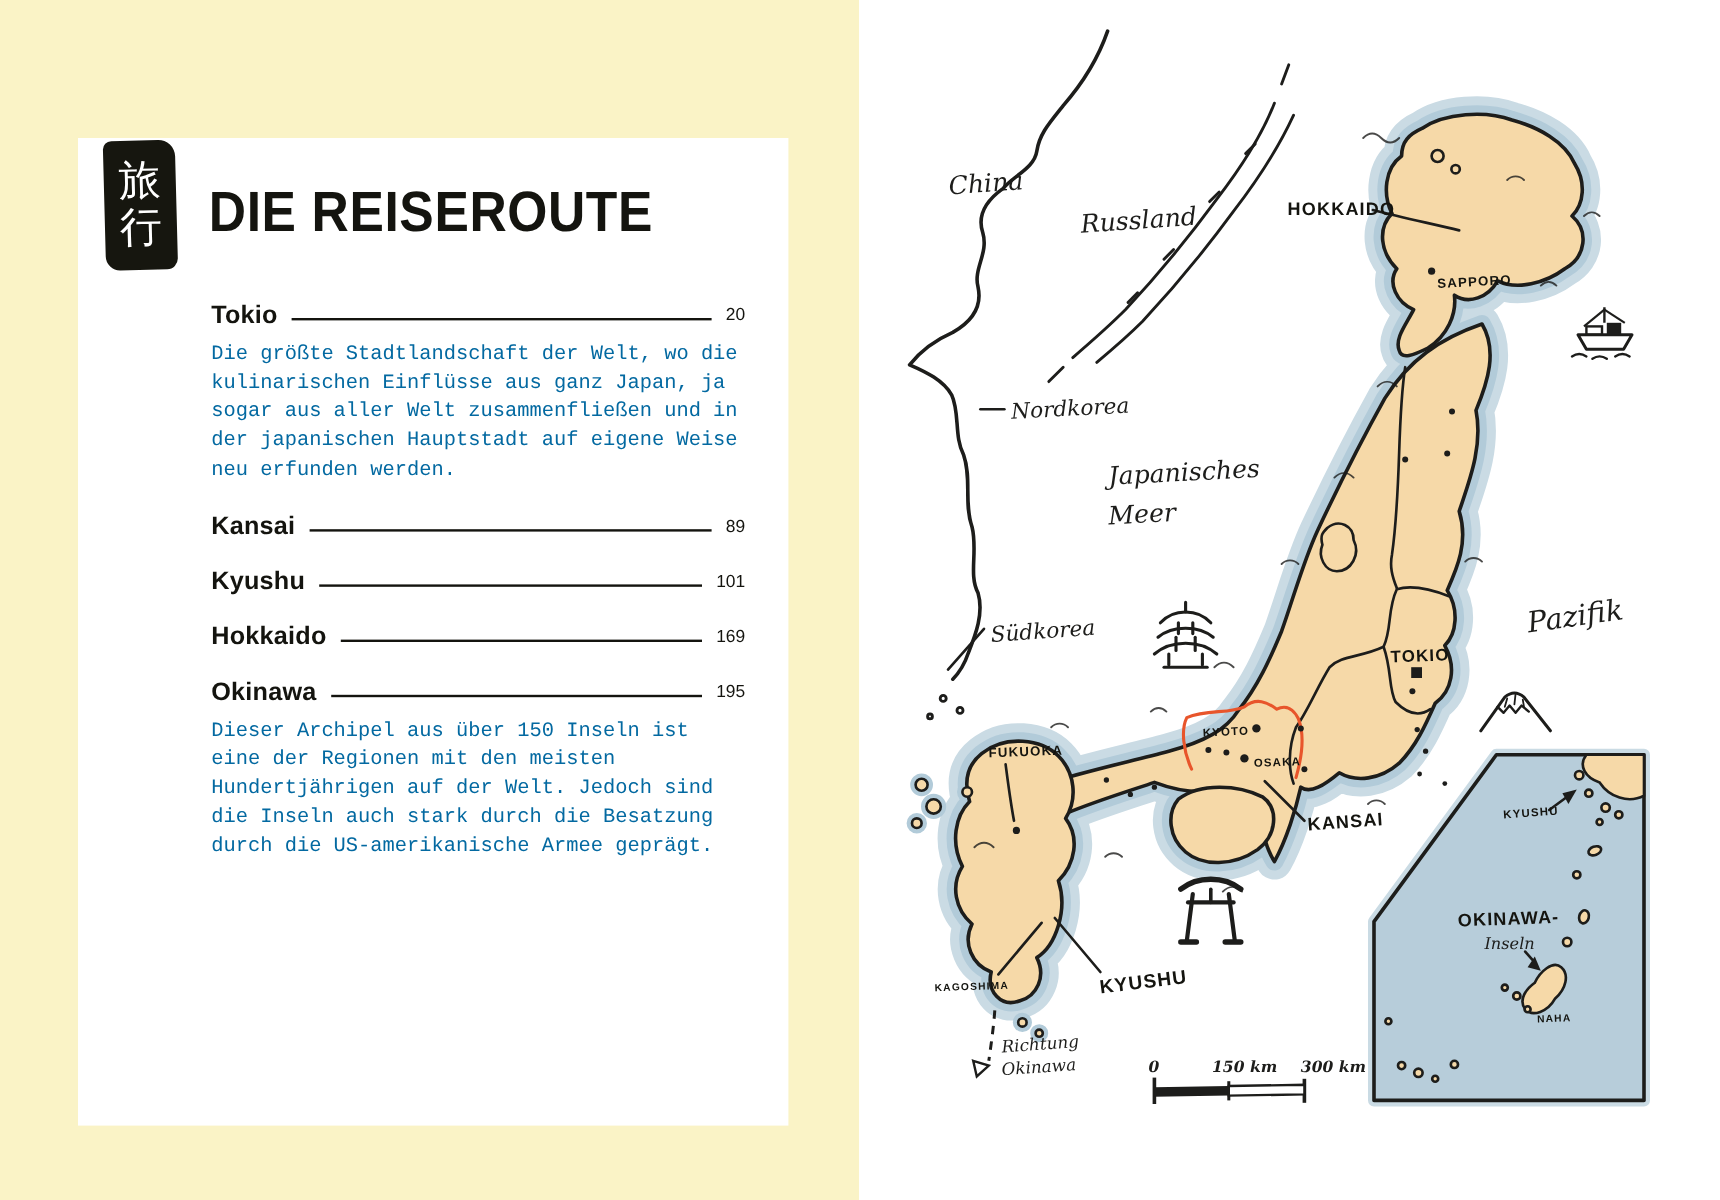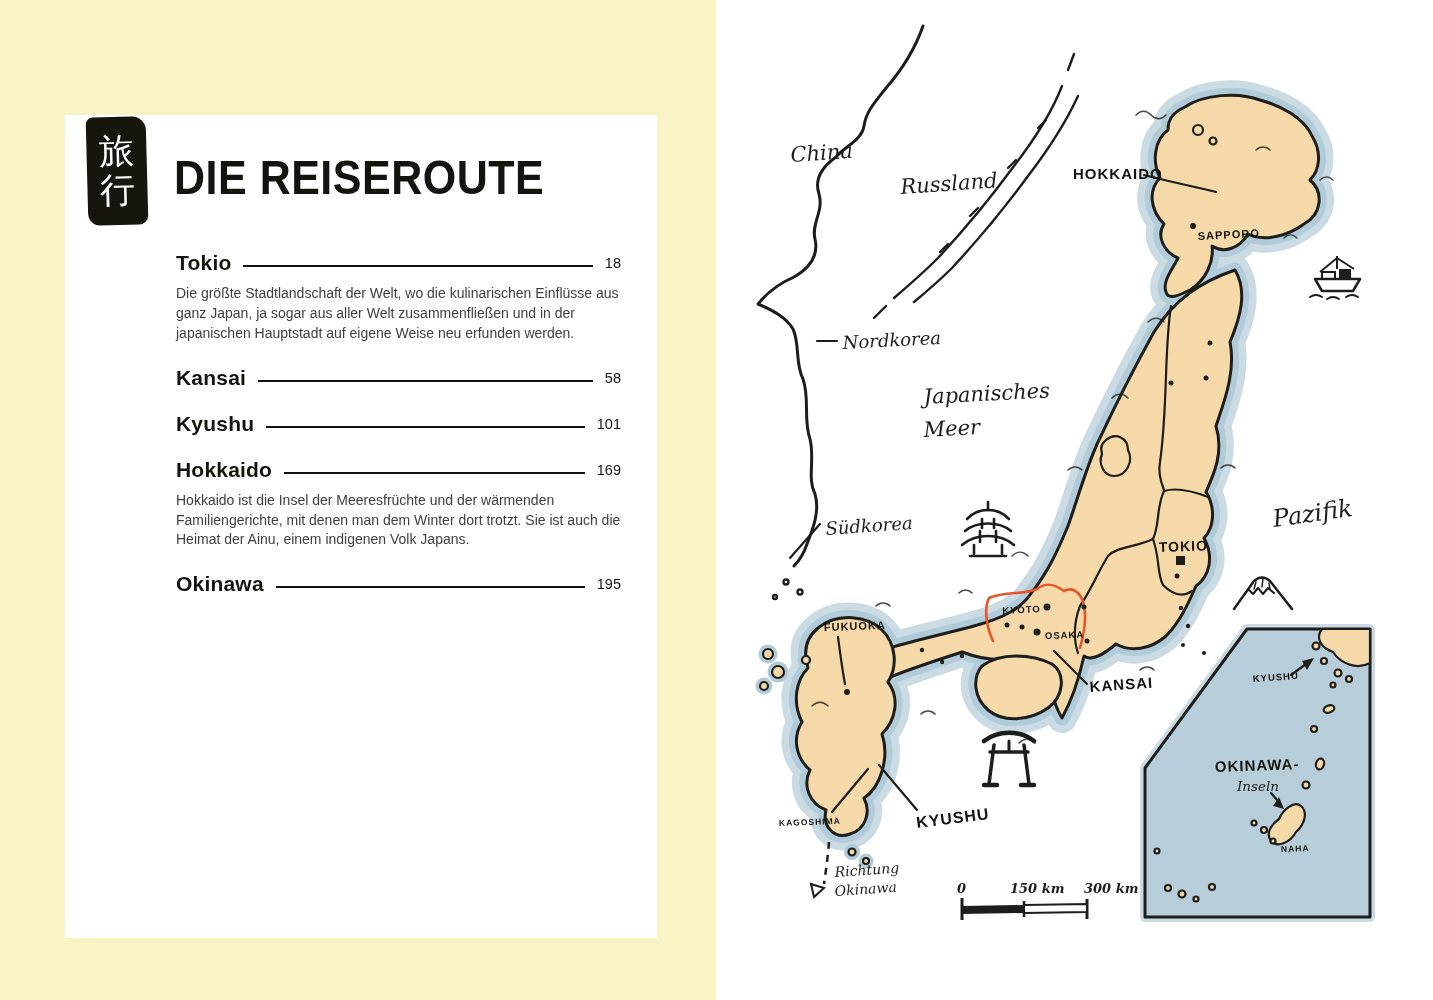--- a/index.html
+++ b/index.html
@@ -21,21 +21,21 @@
   .title{
     margin:34px 0 0 27px;font-size:43px;font-weight:bold;letter-spacing:0.5px;
     color:#14140f;transform:scaleY(1.1);transform-origin:left top;white-space:nowrap;
   }
   .toc{position:absolute;left:111px;top:136px;right:36px;}
   .toc-entry{margin-bottom:22px;}
   .toc-row{display:flex;align-items:center;}
   .toc-label{font-size:21px;font-weight:bold;color:#14140f;letter-spacing:0.2px;white-space:nowrap;}
   .leader{flex:1;border-top:2px solid #14140f;margin:6px 12px 0 12px;}
   .toc-page{font-size:14.5px;color:#14140f;}
-  .toc-desc{margin:9px 0 0 0;font-size:14px;line-height:1.42;color:#404040;}
+  .toc-desc{margin:9px 0 0 0;font-size:17px;line-height:1.42;color:#0369a1;font-family:Liberation Mono, monospace;}
   
   .page-right{position:absolute;left:716px;top:0;width:717px;height:1000px;background:#ffffff;}
   .page-right svg{position:absolute;inset:0;}
   .coast{fill:none;stroke:#1d1d1b;stroke-width:3;stroke-linecap:round;stroke-linejoin:round;}
   .coast2{fill:none;stroke:#1d1d1b;stroke-width:2.4;stroke-linecap:round;stroke-linejoin:round;}
   .halo-outer{stroke:#cadbe4;stroke-width:30;fill:#cadbe4;stroke-linejoin:round;}
   .halo-inner{stroke:#b2cbd9;stroke-width:15;fill:#b2cbd9;stroke-linejoin:round;}
   .halo-islet{stroke:#b2cbd9;stroke-width:9;fill:#b2cbd9;}
   .land{fill:#f6d9a8;stroke:#1d1d1b;stroke-width:3;stroke-linejoin:round;}
   .land-sm{fill:#f6d9a8;stroke:#1d1d1b;stroke-width:2.2;}
@@ -62,52 +62,52 @@
           <span>行</span>
         </div>
         <h1 class="title">DIE REISEROUTE</h1>
       </div>
 
       <div class="toc">
         <div class="toc-entry">
           <div class="toc-row">
             <span class="toc-label">Tokio</span>
             <span class="leader"></span>
-            <span class="toc-page">18</span>
+            <span class="toc-page">20</span>
           </div>
           <p class="toc-desc">Die größte Stadtlandschaft der Welt, wo die kulinarischen Einflüsse aus ganz Japan, ja sogar aus aller Welt zusammenfließen und in der japanischen Hauptstadt auf eigene Weise neu erfunden werden.</p>
         </div>
         <div class="toc-entry">
           <div class="toc-row">
             <span class="toc-label">Kansai</span>
             <span class="leader"></span>
-            <span class="toc-page">58</span>
+            <span class="toc-page">89</span>
           </div>
         </div>
         <div class="toc-entry">
           <div class="toc-row">
             <span class="toc-label">Kyushu</span>
             <span class="leader"></span>
             <span class="toc-page">101</span>
           </div>
         </div>
         <div class="toc-entry">
           <div class="toc-row">
             <span class="toc-label">Hokkaido</span>
             <span class="leader"></span>
             <span class="toc-page">169</span>
           </div>
-          <p class="toc-desc">Hokkaido ist die Insel der Meeresfrüchte und der wärmenden Familiengerichte, mit denen man dem Winter dort trotzt. Sie ist auch die Heimat der Ainu, einem indigenen Volk Japans.</p>
         </div>
         <div class="toc-entry">
           <div class="toc-row">
             <span class="toc-label">Okinawa</span>
             <span class="leader"></span>
             <span class="toc-page">195</span>
           </div>
+          <p class="toc-desc">Dieser Archipel aus über 150 Inseln ist eine der Regionen mit den meisten Hundertjährigen auf der Welt. Jedoch sind die Inseln auch stark durch die Besatzung durch die US-amerikanische Armee geprägt.</p>
         </div>
       </div>
     </div>
   </div>
 
   <div class="page-right">
     <svg viewBox="0 0 717 1000" width="717" height="1000">
 
       <g>
         <g class="halo-outer">

